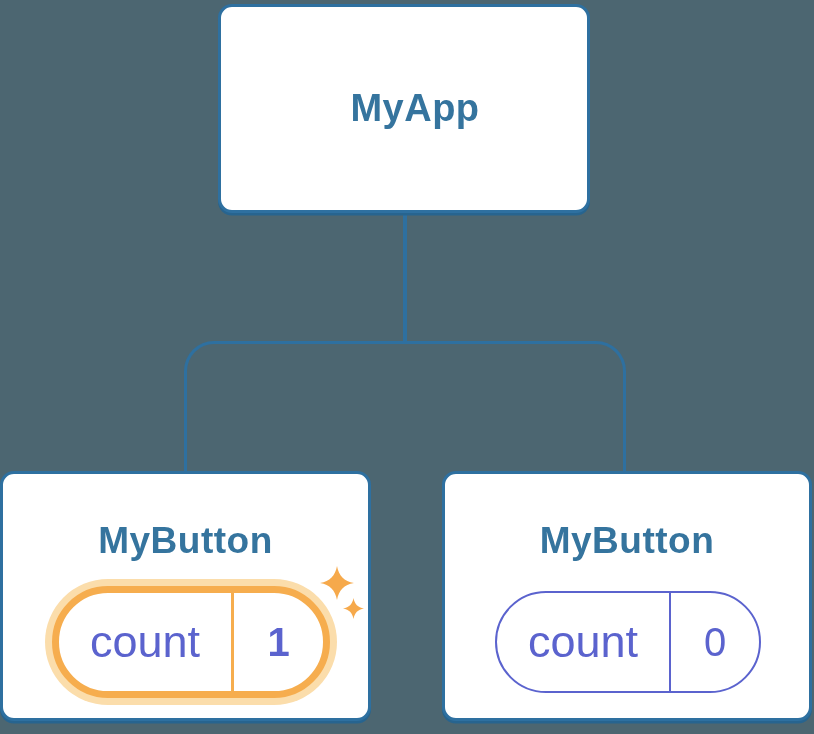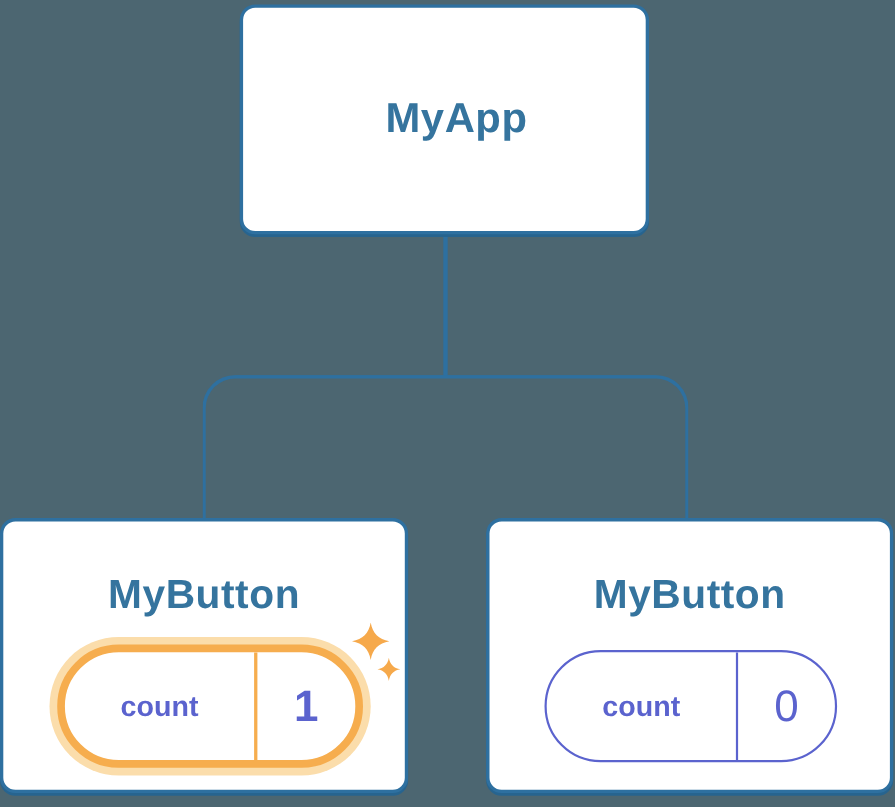--- a/index.html
+++ b/index.html
@@ -70,21 +70,21 @@
     border:7px solid var(--highlight-orange);
     border-radius:60px;
     box-shadow:0 0 0 7px var(--highlight-glow);
   }
   .pill-normal{
     left:50px;top:117px;width:266px;height:102px;
     border:2px solid var(--state-purple);
     border-radius:52px;
   }
   .seg{display:flex;align-items:center;justify-content:center;}
-  .seg-key{width:172px;font-size:26px;color:var(--state-purple);font-weight:bold;}
+  .seg-key{width:172px;font-size:45px;color:var(--state-purple);}
   .seg-val{flex:1;font-size:40px;color:var(--state-purple);}
   .pill-highlight .seg-val{border-left:3px solid var(--highlight-orange);font-weight:700;}
   .pill-normal .seg-val{border-left:2px solid var(--state-purple);font-weight:400;}
 
   
   .spark{position:absolute;fill:var(--sparkle);}
   .spark-big{left:317px;top:92px;width:34px;height:34px;}
   .spark-small{left:340px;top:124px;width:21px;height:21px;}
 </style>
 </head>

